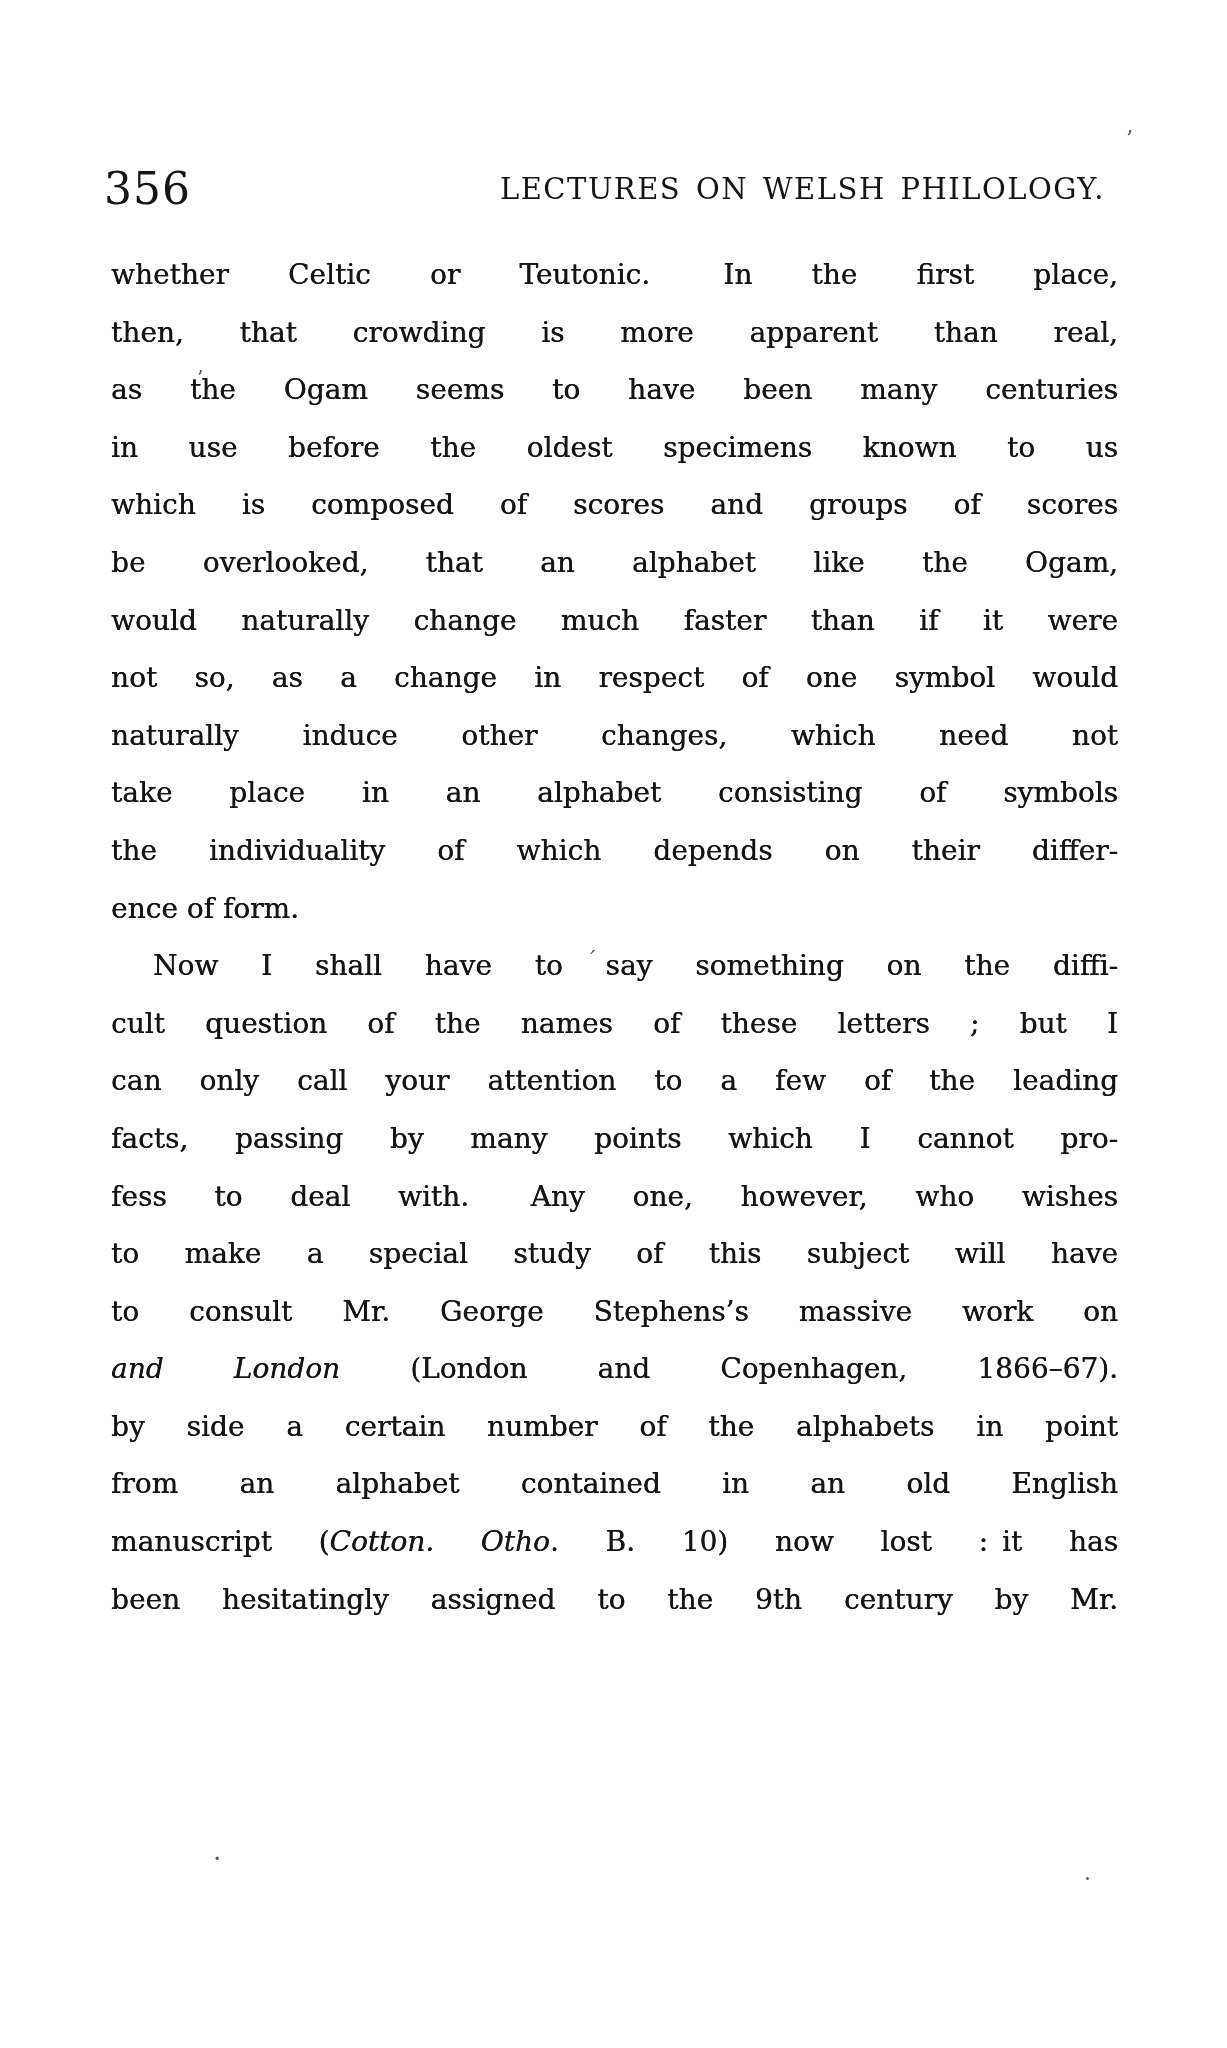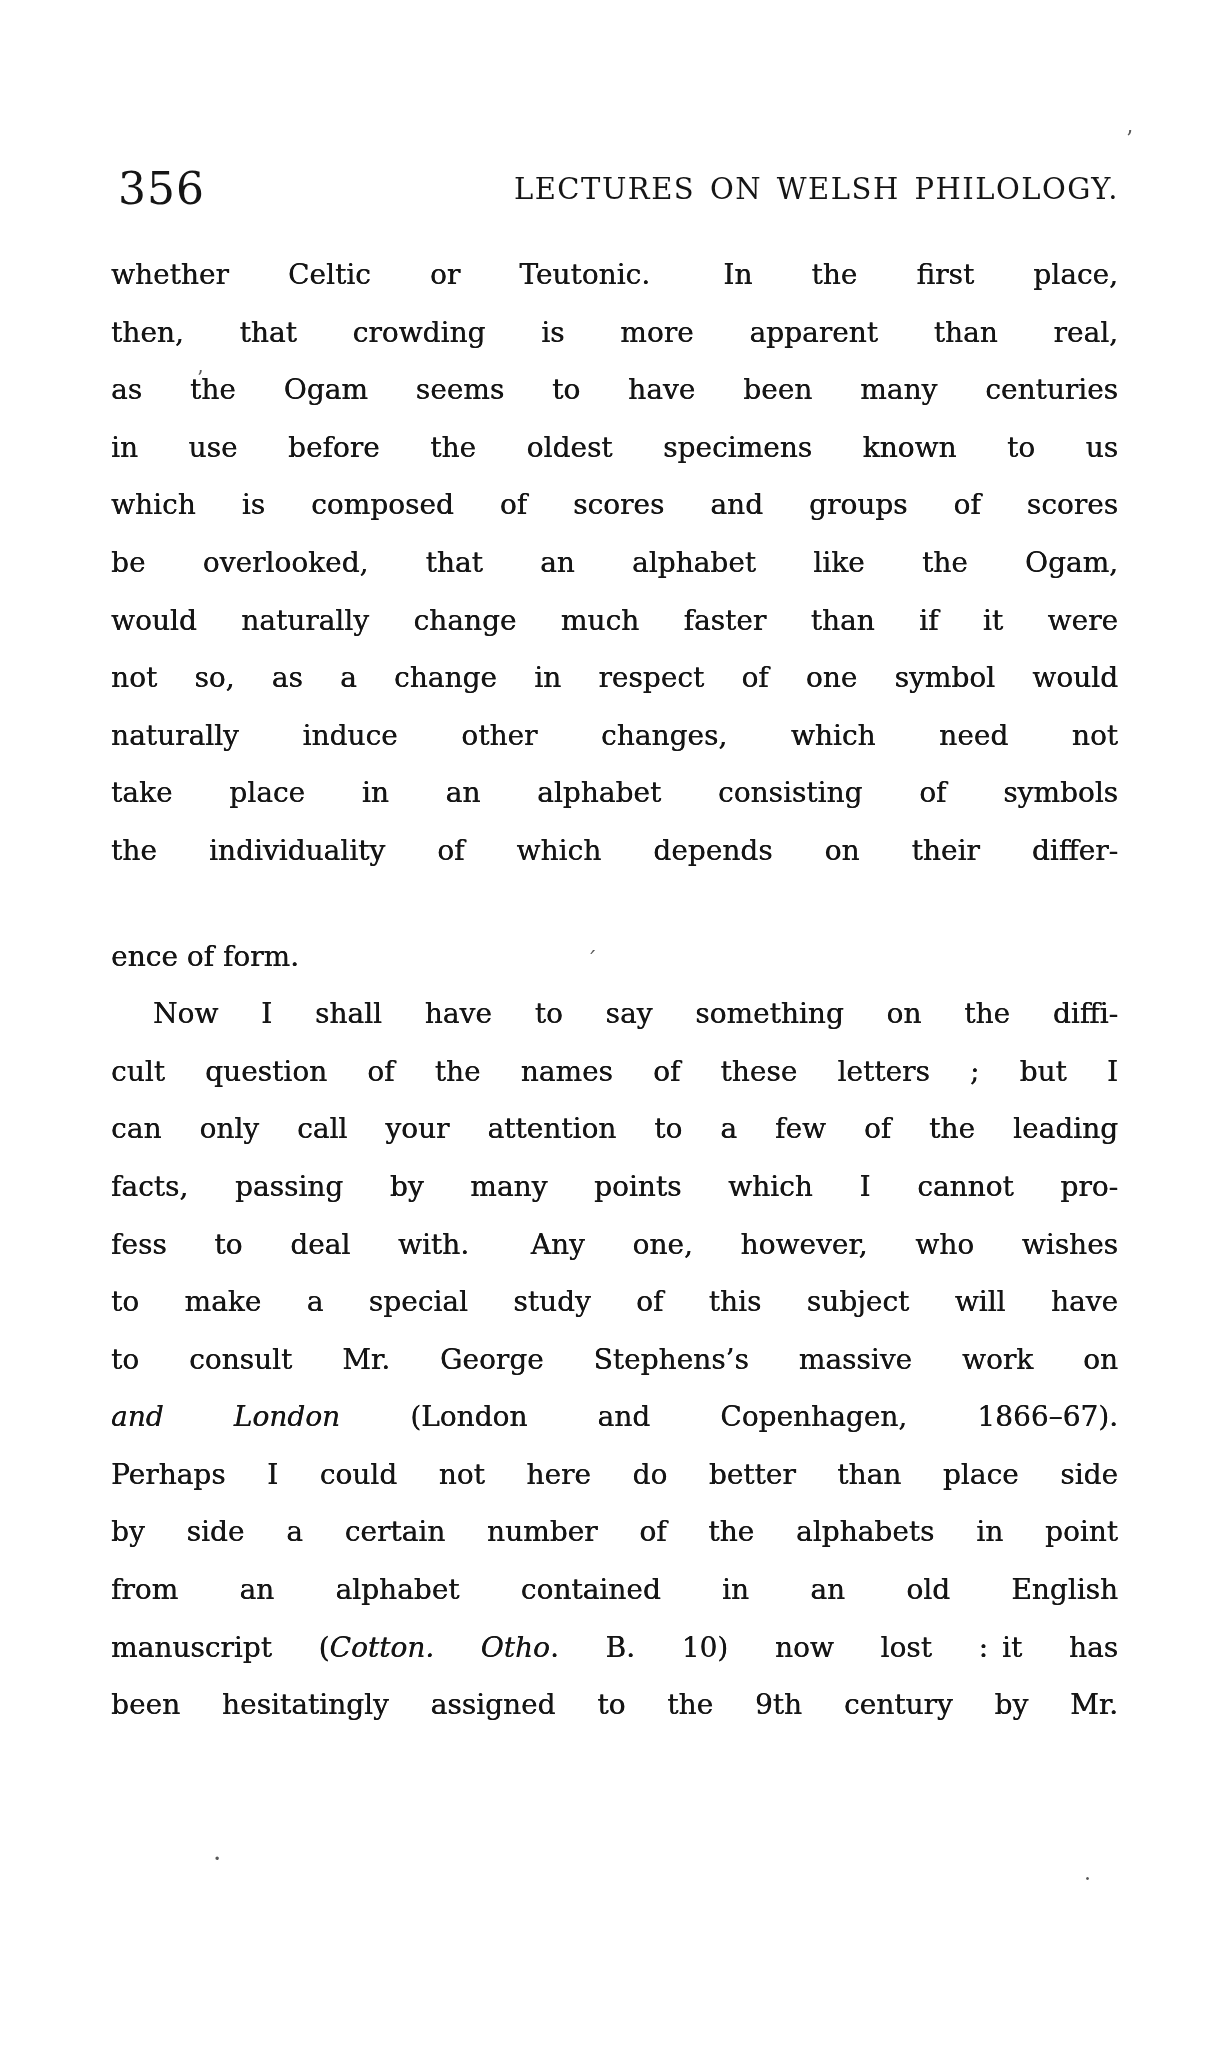--- a/index.html
+++ b/index.html
@@ -8,21 +8,21 @@
     background: #ffffff;
     font-family: "DejaVu Serif", serif;
     color: #151515;
     position: relative;
     overflow: hidden;
   }
   .page { position: absolute; inset: 0; background: #ffffff; }
 
   .header {
     position: absolute;
-    top: 162px; left: 112px; width: 1007px; height: 54px;
+    top: 162px; left: 98px; width: 1007px; height: 54px;
   }
   .page-num {
     position: absolute; left: 6px; top: 0;
     font-size: 44px; line-height: 54px;
     letter-spacing: 1px;
   }
   .running-title {
     position: absolute; left: 0; right: 0; top: 0;
     text-align: right;
     font-size: 29px; line-height: 54px;
@@ -37,21 +37,21 @@
   }
   .line {
     height: 57.6px;
     line-height: 57.6px;
     font-size: 28px;
     text-align: justify;
     text-align-last: justify;
     text-shadow: 0.35px 0 0 currentColor;
     white-space: normal;
   }
-  .line.no-just { text-align-last: left; margin-top: 48px; }
+  .line.no-just { text-align-last: left; }
   .line.indent { padding-left: 42px; }
   .it { font-style: italic; }
 
   .speck {
     position: absolute;
     color: #3c3c3c;
     opacity: 0.85;
     line-height: 1;
     font-family: "DejaVu Serif", serif;
   }
@@ -80,21 +80,20 @@
       <div class="line"><span>the individuality of which depends on their differ-</span></div>
       <div class="line no-just"><span>ence of form.</span></div>
       <div class="line indent"><span>Now I shall have to say something on the diffi-</span></div>
       <div class="line"><span>cult question of the names of these letters ; but I</span></div>
       <div class="line"><span>can only call your attention to a few of the leading</span></div>
       <div class="line"><span>facts, passing by many points which I cannot pro-</span></div>
       <div class="line"><span>fess to deal with.  Any one, however, who wishes</span></div>
       <div class="line"><span>to make a special study of this subject will have</span></div>
       <div class="line"><span>to consult Mr. George Stephens’s massive work on</span></div>
       <div class="line"><span class="it">and London</span><span> (London and Copenhagen, 1866–67).</span></div>
-      <div class="line"><span>Perhaps I could not here do better than place side</span></div>
       <div class="line"><span>by side a certain number of the alphabets in point</span></div>
       <div class="line"><span>from an alphabet contained in an old English</span></div>
       <div class="line"><span>manuscript (</span><span class="it">Cotton. Otho</span><span>. B. 10) now lost : it has</span></div>
       <div class="line"><span>been hesitatingly assigned to the 9th century by Mr.</span></div>
     </div>
 
 <span class="speck" style="left: 1126px; top: 128px; font-size: 22px;">’</span>
     <span class="speck" style="left: 197px; top: 368px; font-size: 20px;">’</span>
     <span class="speck" style="left: 586px; top: 950px; font-size: 22px;">´</span>
     <span class="speck" style="left: 213px; top: 1838px; font-size: 26px;">.</span>

